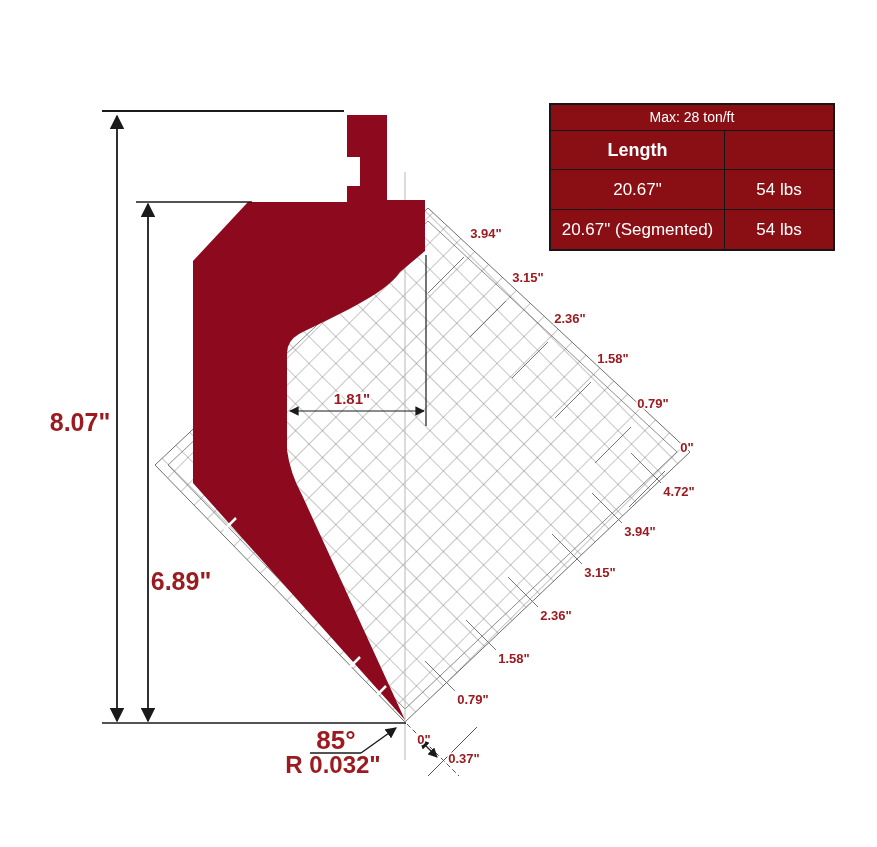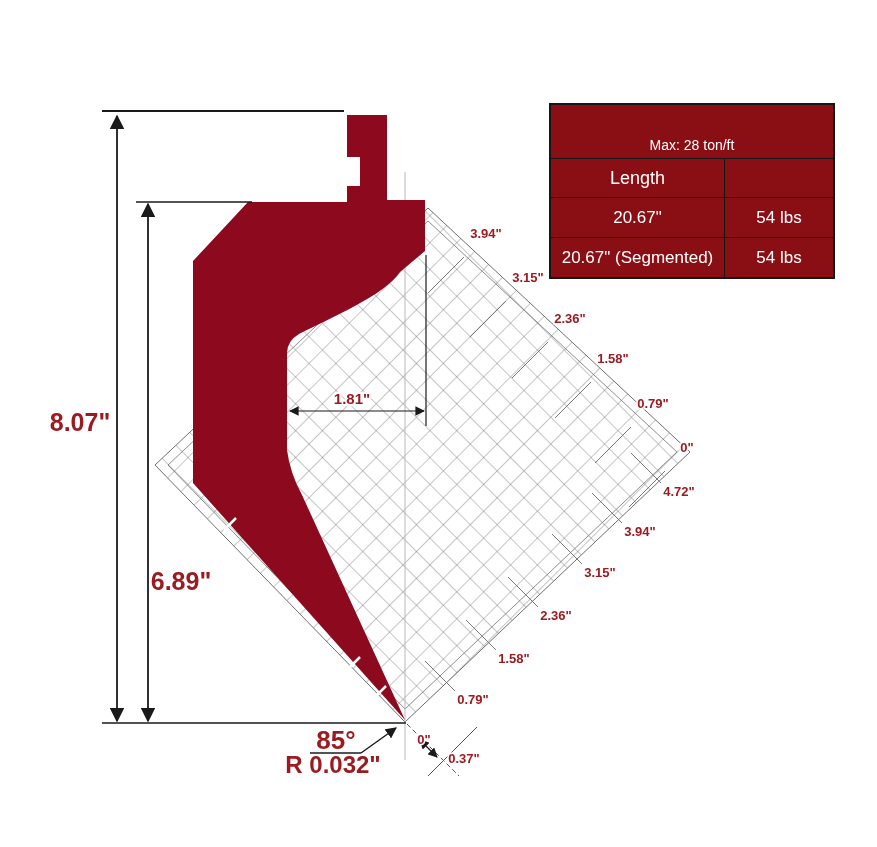--- a/index.html
+++ b/index.html
@@ -11,32 +11,31 @@
 
   
   .spec-table{
     position:absolute;left:549px;top:103px;width:286px;
     background:#8A0F14;border:2px solid #161616;box-sizing:border-box;
     color:#fff;
   }
   .spec-title{
     height:25px;line-height:25px;text-align:center;font-size:14px;
     border-bottom:1px solid #161616;
-    margin-top:28px;
   }
   .spec-head,.spec-row{
     display:grid;grid-template-columns:174px 1fr;
   }
   .spec-head{border-bottom:1px solid #161616;}
   .spec-row + .spec-row{border-top:1px solid #161616;}
   .spec-cell{
     height:39px;display:flex;align-items:center;justify-content:center;
     font-size:17px;
   }
-  .spec-head .spec-cell{font-weight:normal;font-size:18px;height:38px;}
+  .spec-head .spec-cell{font-weight:bold;font-size:18px;height:38px;}
   .col-divider{border-right:1px solid #161616;}
 
   
   text{font-family:"Liberation Sans",sans-serif;fill:#9B1B20;font-weight:bold;}
   .dim-big{font-size:25px;}
   .dim-angle{font-size:26px;}
   .dim-radius{font-size:24px;}
   .dim-small{font-size:15px;paint-order:stroke;stroke:#ffffff;stroke-width:4px;}
   .ruler-label{font-size:13px;paint-order:stroke;stroke:#ffffff;stroke-width:3px;}
   .tip-label{font-size:13px;paint-order:stroke;stroke:#ffffff;stroke-width:3px;}

